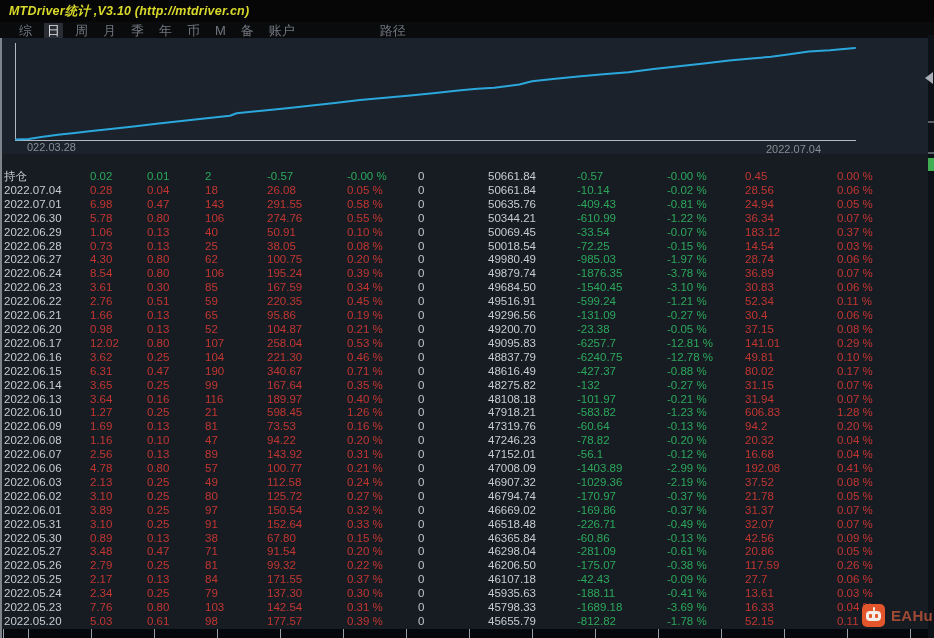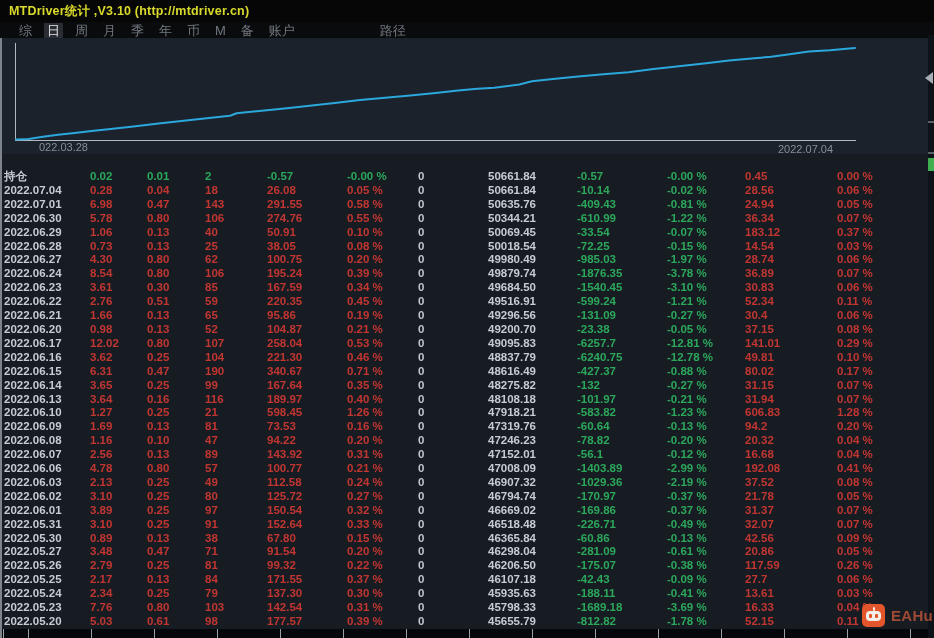--- a/index.html
+++ b/index.html
@@ -4,54 +4,54 @@
 <style>
   html,body{margin:0;padding:0;background:#14181d;}
   *{box-sizing:border-box;}
   .window{
     position:relative;width:934px;height:638px;overflow:hidden;
     background:#171c22;font-family:"Liberation Sans","DejaVu Sans",sans-serif;
   }
   
   .titlebar{
     position:absolute;left:0;top:0;width:934px;height:22px;
-    background:#060607;display:flex;align-items:center;padding-left:9px;
+    background:#060607;display:flex;align-items:center;padding-left:9px;font-style:italic;
   }
   .titlebar .title{color:#d9d92c;font-size:12.5px;font-weight:600;letter-spacing:.2px;}
   
   .menubar{
     position:absolute;left:0;top:22px;width:934px;height:16px;
     background:#0a0b0d;display:flex;align-items:center;padding-left:16px;
   }
   .menu-item{
     color:#71777f;font-size:13px;line-height:15px;padding:0 3px;margin-right:9px;
     cursor:default;white-space:nowrap;
   }
   .menu-item.active{background:#2a2e34;color:#e2e6ea;border-radius:1px;}
   .menu-item.gap{margin-left:70px;}
   
   .chart{
     position:absolute;left:0;top:38px;width:934px;height:116px;background:#1b222b;
   }
   .chart svg{position:absolute;left:0;top:0;}
-  .xlabel{position:absolute;font-size:11px;color:#878e96;margin-left:12px;}
+  .xlabel{position:absolute;font-size:11px;color:#878e96;}
   .xlabel.left{left:27px;top:103px;}
   .xlabel.right{left:766px;top:105px;}
   
   .thead,.trow{
     display:grid;
     grid-template-columns:86px 57px 58px 62px 80px 71px 70px 89px 90px 78px 92px auto;
     padding-left:4px;white-space:nowrap;
   }
   .thead{
     position:absolute;left:0;top:154px;width:934px;height:16px;
     color:#dbe0e6;font-size:12.5px;line-height:16px;
   }
   .tbody{position:absolute;left:0;top:170px;width:934px;height:459px;overflow:hidden;}
-  .trow{height:13.91px;font-size:11.5px;line-height:13.9px;font-weight:bold;}
+  .trow{height:13.91px;font-size:11.5px;line-height:13.9px;}
   .cell{overflow:hidden;}
   .col-date{color:#c6ccd4;}
   .col-grey{color:#c0c6ce;}
   .val-red{color:#c23632;}
   .val-green{color:#2ca85c;}
   
   .bottom-strip{
     position:absolute;left:0;top:629px;width:934px;height:9px;background:#04070b;
   }
   .bottom-strip .divider{position:absolute;top:0;width:1px;height:9px;background:#9aa0a8;}

